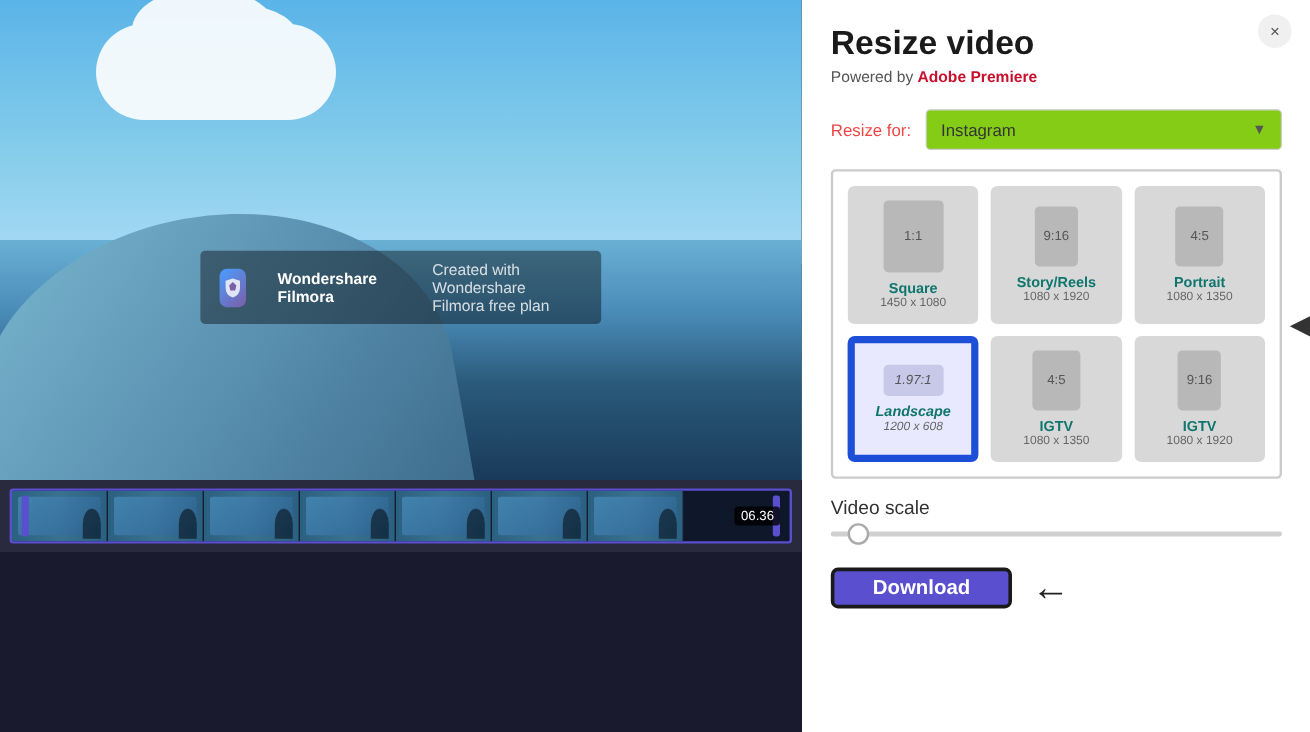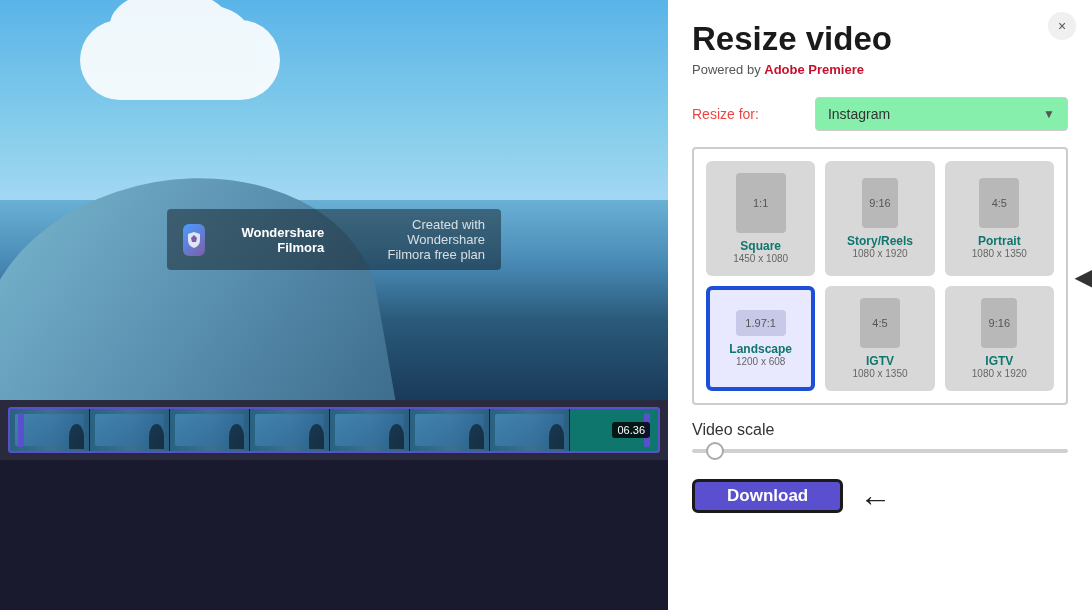--- a/index.html
+++ b/index.html
@@ -84,21 +84,20 @@
       position: absolute;
       bottom: 130px;
       left: 50%;
       transform: translateX(-50%);
       display: flex;
       align-items: center;
       gap: 26px;
       background: rgba(0,0,0,0.4);
       padding: 8px 16px;
       border-radius: 4px;
-      text-align: right;
     }
 
     .watermark-icon {
       width: 32px;
       height: 32px;
       background: linear-gradient(135deg, #4a9eff, #7b5ea7);
       border-radius: 6px;
       display: flex;
       align-items: center;
       justify-content: center;
@@ -135,21 +134,21 @@
       align-items: center;
       padding: 4px 8px;
       position: relative;
     }
 
     .timeline-track {
       display: flex;
       align-items: center;
       width: 100%;
       height: 46px;
-      background: #0f766e;
+      background: #0f172a;
       border-radius: 3px;
       overflow: hidden;
       position: relative;
       border: 2px solid #5a4fcf;
     }
 
     .timeline-thumb {
       height: 100%;
       display: flex;
     }
@@ -239,21 +238,21 @@
       border-radius: 50%;
       cursor: pointer;
       display: flex;
       align-items: center;
       justify-content: center;
       font-size: 14px;
       color: #555;
     }
 
     .panel-title {
-      font-size: 33px;
+      font-size: 28px;
       font-weight: bold;
       color: #1a1a1a;
       margin-bottom: 4px;
     }
 
     .panel-subtitle {
       font-size: 13px;
       color: #555;
       margin-bottom: 20px;
     }
@@ -275,26 +274,25 @@
       white-space: nowrap;
     }
 
     .resize-dropdown {
       flex: 1;
       padding: 8px 12px;
       border: 1px solid #ccc;
       border-radius: 4px;
       font-size: 14px;
       color: #333;
-      background: #86efac;
+      background: #84cc16;
       cursor: pointer;
       display: flex;
       align-items: center;
       justify-content: space-between;
-      margin-left: 44px;
     }
 
     .resize-dropdown select {
       width: 100%;
       border: none;
       outline: none;
       font-size: 14px;
       color: #333;
       background: transparent;
       cursor: pointer;
@@ -327,21 +325,22 @@
       flex-direction: column;
       align-items: center;
       justify-content: center;
       cursor: pointer;
       border: 2px solid transparent;
       min-height: 90px;
     }
 
     .aspect-card.selected {
       background: #e8e8ff;
-      border: 4px solid #1d4ed8;
+      border: 6px solid #1d4ed8;
+      font-style: italic;
     }
 
     .aspect-ratio-box {
       width: 50px;
       height: 60px;
       background: #b8b8b8;
       border-radius: 4px;
       display: flex;
       align-items: center;
       justify-content: center;

